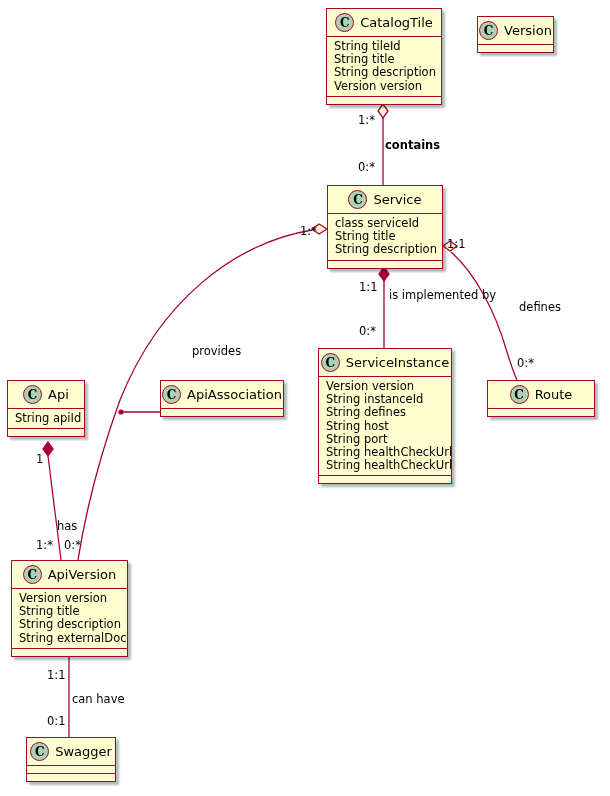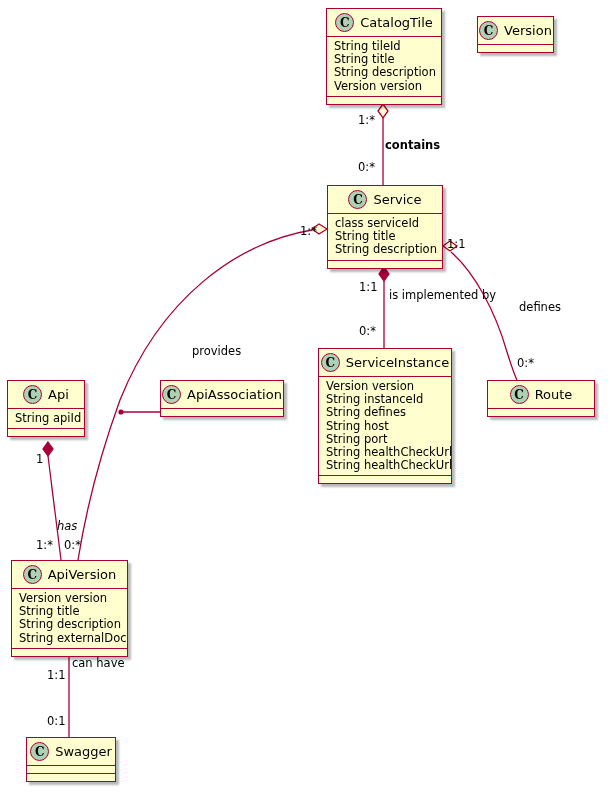--- a/index.html
+++ b/index.html
@@ -192,22 +192,22 @@
       <span class="cls-name">Swagger</span>
     </div>
     <div class="uml-attrs empty"></div>
     <div class="uml-ops"></div>
   </div>
 
   <div class="edge-label" style="left:385px;top:139px;font-weight:bold;">contains</div>
   <div class="edge-label" style="left:192px;top:301px;margin-top:44px;">provides</div>
   <div class="edge-label" style="left:389px;top:289px;">is implemented by</div>
   <div class="edge-label" style="left:519px;top:301px;">defines</div>
-  <div class="edge-label" style="left:57px;top:520px;font-style:italic;">has</div>
-  <div class="edge-label" style="left:72px;top:657px;">can have</div>
+  <div class="edge-label" style="left:57px;top:520px;">has</div>
+  <div class="edge-label" style="left:72px;top:693px;">can have</div>
 
   <div class="mult" style="left:358px;top:114px;">1:*</div>
   <div class="mult" style="left:358px;top:161px;">0:*</div>
   <div class="mult" style="left:300px;top:225px;">1:*</div>
   <div class="mult" style="left:64px;top:539px;">0:*</div>
   <div class="mult" style="left:359px;top:281px;">1:1</div>
   <div class="mult" style="left:359px;top:325px;">0:*</div>
   <div class="mult" style="left:447px;top:238px;">1:1</div>
   <div class="mult" style="left:517px;top:357px;">0:*</div>
   <div class="mult" style="left:36px;top:453px;">1</div>

